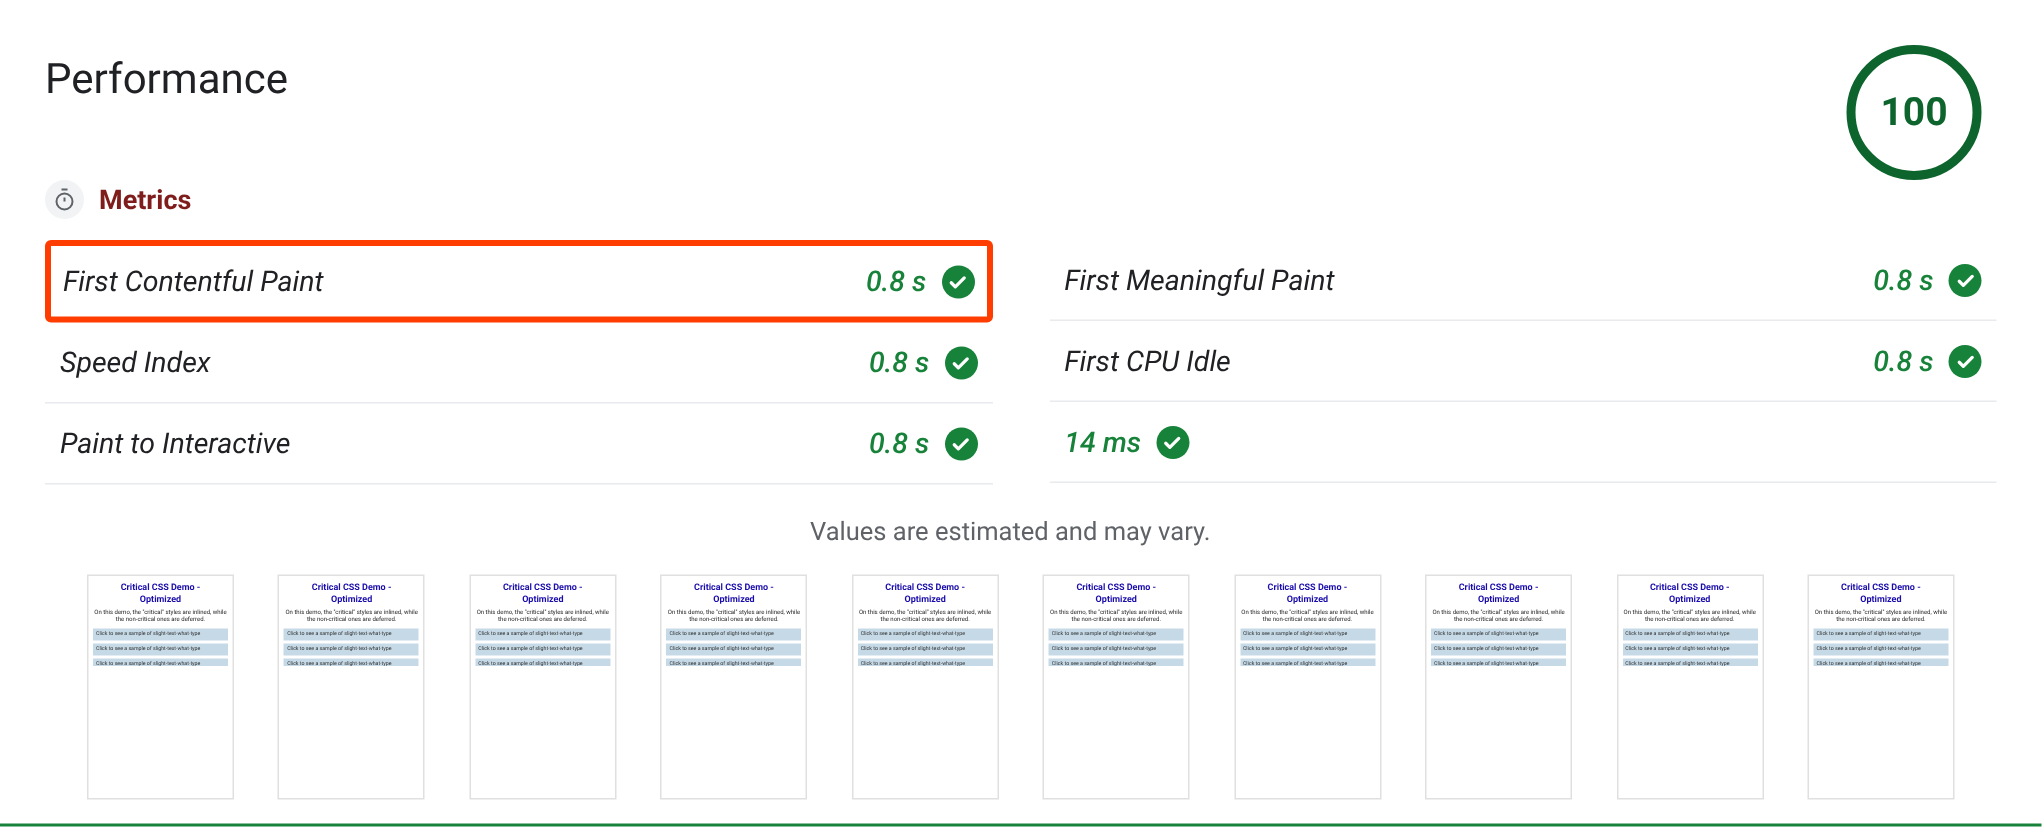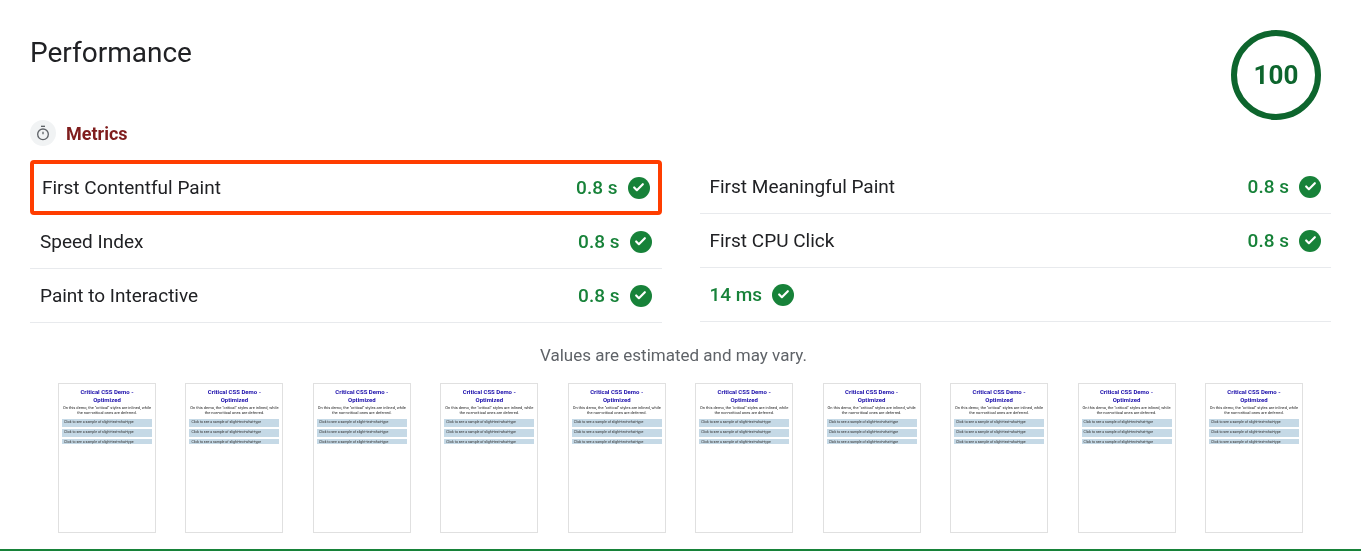--- a/index.html
+++ b/index.html
@@ -69,41 +69,42 @@
   }
   .stopwatch svg { display: block; }
   .metrics-title {
     font-size: 18px;
     font-weight: 700;
     color: #7f1d1d;
   }
   .metrics-grid {
     display: flex;
     gap: 38px;
+    font-style: italic;
   }
   .metrics-col {
     flex: 1;
   }
   .metric {
     display: flex;
     align-items: center;
     justify-content: space-between;
     padding: 15px 10px 15px 10px;
     border-bottom: 1px solid var(--border-light);
     font-size: 19px;
     font-weight: 400;
   }
   .metric.highlighted {
     border: 4px solid var(--red-highlight);
     border-radius: 4px;
     padding: 12px 8px;
   }
   .metric-value {
     display: flex;
-    align-items: center;
+    align-items: flex-end;
     gap: 10px;
   }
   .metric-value .val {
     color: var(--green);
     font-weight: 500;
   }
   .check {
     width: 22px;
     height: 22px;
     border-radius: 50%;
@@ -228,21 +229,21 @@
           <span class="metric-value">
             <span class="val">0.8 s</span>
             <span class="check">
               <svg width="13" height="13" viewBox="0 0 24 24" fill="none" stroke="#fff" stroke-width="4" stroke-linecap="round" stroke-linejoin="round">
                 <polyline points="20 6 9 17 4 12"></polyline>
               </svg>
             </span>
           </span>
         </div>
         <div class="metric">
-          <span>First CPU Click</span>
+          <span>First CPU Idle</span>
           <span class="metric-value">
             <span class="val">0.8 s</span>
             <span class="check">
               <svg width="13" height="13" viewBox="0 0 24 24" fill="none" stroke="#fff" stroke-width="4" stroke-linecap="round" stroke-linejoin="round">
                 <polyline points="20 6 9 17 4 12"></polyline>
               </svg>
             </span>
           </span>
         </div>
         <div class="metric">

